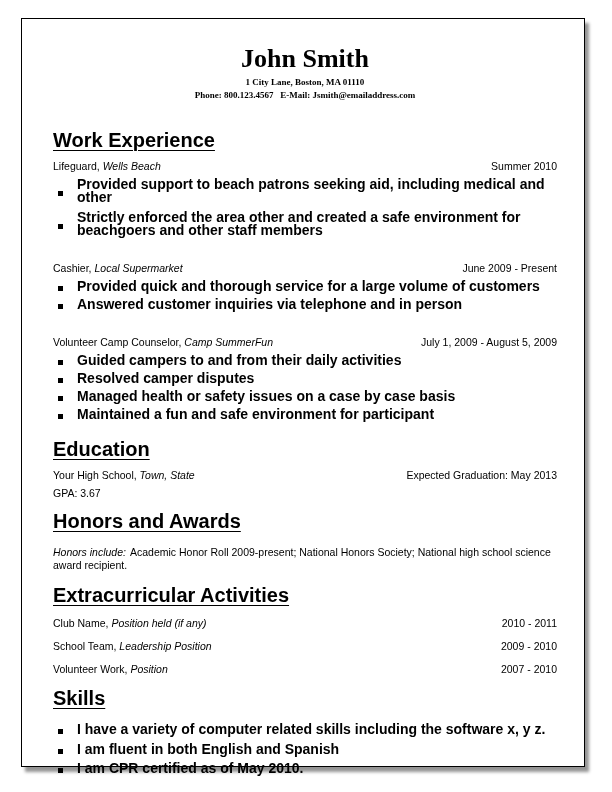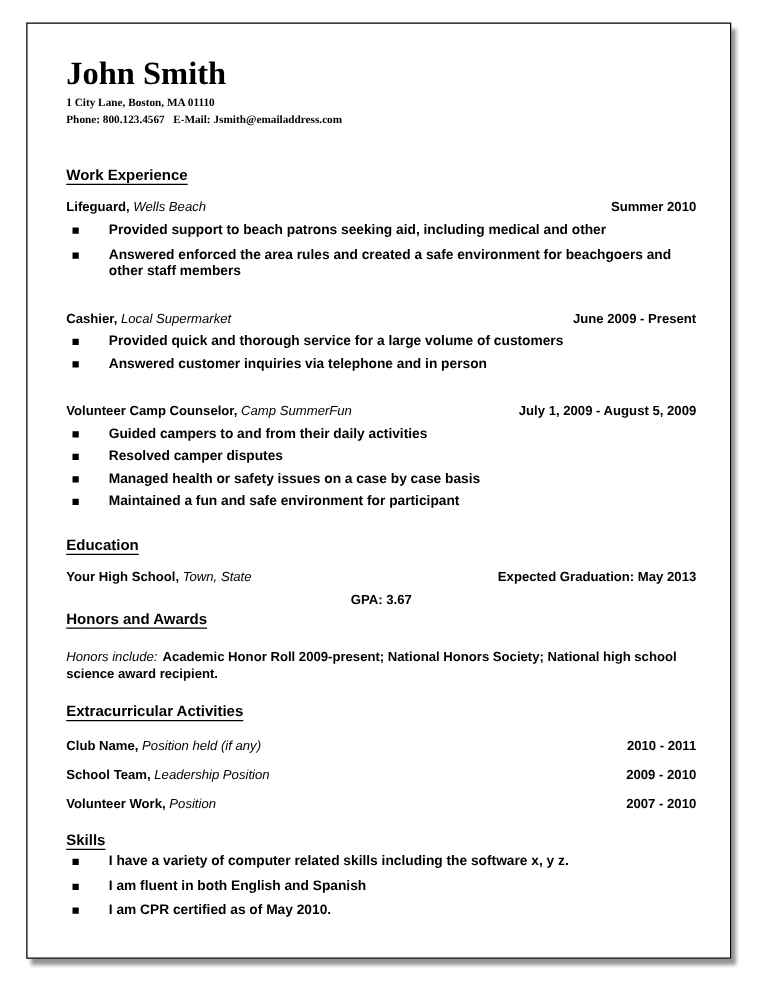--- a/index.html
+++ b/index.html
@@ -8,48 +8,48 @@
     font-family:"Liberation Sans",sans-serif;color:#000000;
     position:relative;overflow:hidden;
   }
   .page{
     position:absolute;left:21px;top:18px;width:564px;height:749px;
     background:#ffffff;border:1.5px solid #000000;
     box-shadow:4px 5px 3px rgba(0,0,0,0.42);
     box-sizing:border-box;
     padding:26px 27px 0 31px;
   }
-  header{text-align:left;}
+  header{text-align:center;}
   h1{
     margin:0;font-family:"Liberation Serif",serif;font-weight:bold;
     font-size:26px;line-height:28px;
   }
   .addr{
     font-family:"Liberation Serif",serif;font-weight:bold;
     font-size:9px;line-height:11px;white-space:pre-wrap;
   }
   .addr1{margin-top:4px;}
   .addr2{margin-top:2px;}
   h2{
-    margin:0;font-size:12px;line-height:17px;font-weight:bold;
+    margin:0;font-size:20px;line-height:17px;font-weight:bold;
   }
   .u{
     text-decoration:underline;
     text-decoration-thickness:1.3px;
     text-underline-offset:3px;
   }
   .row{
     display:flex;justify-content:space-between;align-items:baseline;
     font-size:10.5px;line-height:13px;
   }
-  .b{font-weight:bold;text-align:center;}
+  .b{font-weight:normal;}
   .i{font-style:italic;font-weight:normal;}
   .bullet{
-    display:flex;padding-left:5px;gap:24px;
-    font-size:11px;line-height:13px;
+    display:flex;padding-left:5px;gap:14px;
+    font-size:14px;line-height:13px;align-items:center;
   }
   .sq{
     width:5px;height:5px;background:#000000;flex:0 0 5px;margin-top:4px;
   }
   .bullet .txt{font-weight:bold;}
   .plain{font-size:10.5px;line-height:13px;}
   .lead{margin-right:4px;}
 </style>
 </head>
 <body>
@@ -68,21 +68,21 @@
     <div class="row" style="margin-top:11px">
       <div><span class="b">Lifeguard,</span> <span class="i">Wells Beach</span></div>
       <div class="b">Summer 2010</div>
     </div>
     <div class="bullet" style="margin-top:5px">
         <span class="sq"></span>
         <span class="txt">Provided support to beach patrons seeking aid, including medical and other</span>
       </div>
     <div class="bullet" style="margin-top:7px">
         <span class="sq"></span>
-        <span class="txt">Answered enforced the area rules and created a safe environment for beachgoers and other staff members</span>
+        <span class="txt">Strictly enforced the area other and created a safe environment for beachgoers and other staff members</span>
       </div>
 
     <div class="row" style="margin-top:25px">
       <div><span class="b">Cashier,</span> <span class="i">Local Supermarket</span></div>
       <div class="b">June 2009 - Present</div>
     </div>
     <div class="bullet" style="margin-top:5px">
         <span class="sq"></span>
         <span class="txt">Provided quick and thorough service for a large volume of customers</span>
       </div>
@@ -116,21 +116,21 @@
   <section>
     <h2 style="margin-top:20px"><span class="u">Education</span></h2>
     <div class="row" style="margin-top:11px">
       <div><span class="b">Your High School,</span> <span class="i">Town, State</span></div>
       <div class="b">Expected Graduation: May 2013</div>
     </div>
     <div class="plain b" style="margin-top:5px">GPA: 3.67</div>
   </section>
 
   <section>
-    <h2 style=""><span class="u">Honors and Awards</span></h2>
+    <h2 style="margin-top:13px"><span class="u">Honors and Awards</span></h2>
     <div class="plain" style="margin-top:16px"><span class="i lead">Honors include:</span><span class="b">Academic Honor Roll 2009-present; National Honors Society; National high school science award recipient.</span></div>
   </section>
 
   <section>
     <h2 style="margin-top:15px"><span class="u">Extracurricular Activities</span></h2>
     <div class="row" style="margin-top:13px">
       <div><span class="b">Club Name,</span> <span class="i">Position held (if any)</span></div>
       <div class="b">2010 - 2011</div>
     </div>
     <div class="row" style="margin-top:10px">
@@ -138,21 +138,21 @@
       <div class="b">2009 - 2010</div>
     </div>
     <div class="row" style="margin-top:10px">
       <div><span class="b">Volunteer Work,</span> <span class="i">Position</span></div>
       <div class="b">2007 - 2010</div>
     </div>
   </section>
 
   <section>
     <h2 style="margin-top:14px"><span class="u">Skills</span></h2>
-    <div class="bullet" style="margin-top:2px">
+    <div class="bullet" style="margin-top:16px">
         <span class="sq"></span>
         <span class="txt">I have a variety of computer related skills including the software x, y z.</span>
       </div>
     <div class="bullet" style="margin-top:7px">
         <span class="sq"></span>
         <span class="txt">I am fluent in both English and Spanish</span>
       </div>
     <div class="bullet" style="margin-top:6px">
         <span class="sq"></span>
         <span class="txt">I am CPR certified as of May 2010.</span>

